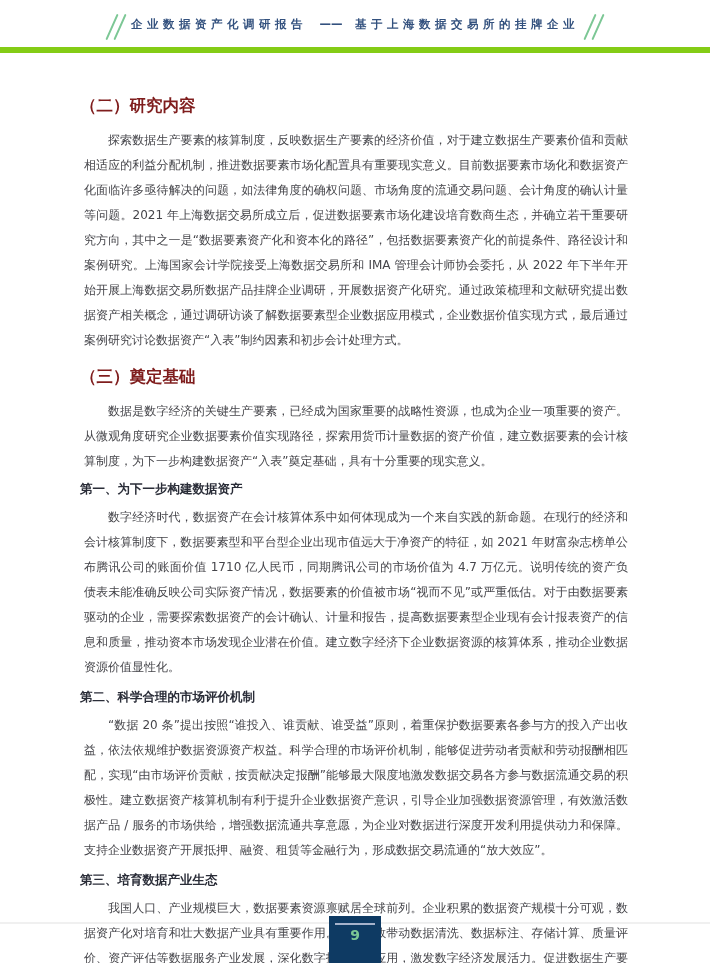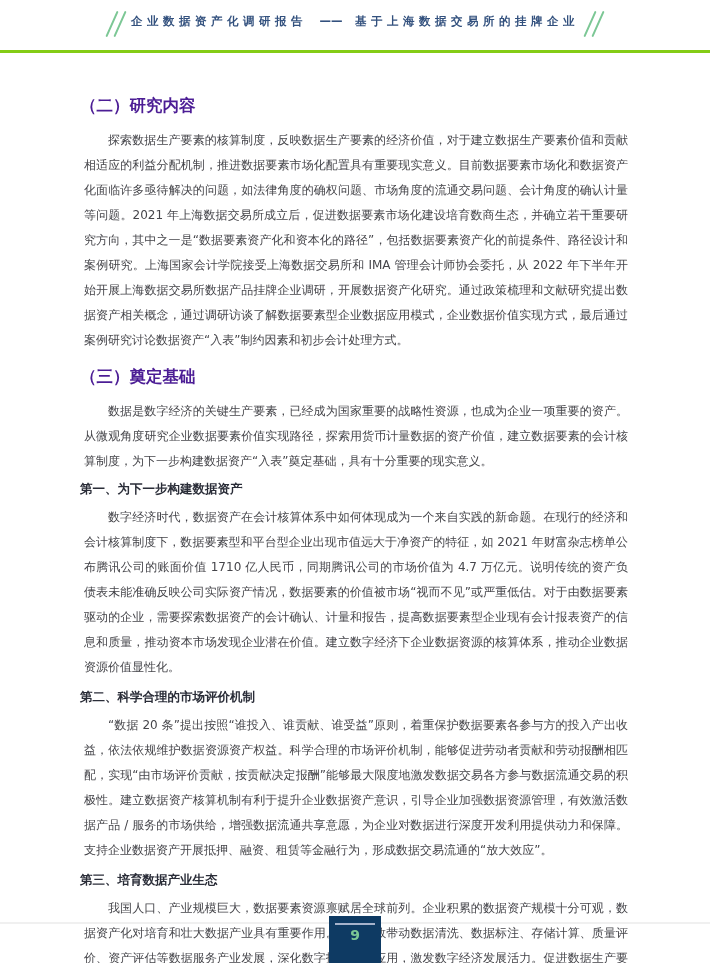--- a/index.html
+++ b/index.html
@@ -11,25 +11,25 @@
     background: #ffffff;
     overflow: hidden;
     font-family: "DejaVu Sans", sans-serif;
   }
 
   
   .header {
     position: absolute;
     top: 0; left: 0; right: 0;
     height: 53px;
-    border-bottom: 3px solid #84cc16;
+    border-bottom: 6px solid #84cc16;
     display: flex;
     align-items: flex-end;
     justify-content: center;
-    padding-bottom: 21px;
+    padding-bottom: 15px;
     box-sizing: border-box;
   }
   .header-text {
     color: #33517e;
     font-size: 11.5px;
     font-weight: 600;
     letter-spacing: 4.5px;
     white-space: nowrap;
   }
   .header-text .dash {
@@ -60,21 +60,21 @@
     right: 78px;
     color: #45454a;
     font-size: 12px;
     line-height: 25px;
     text-align: justify;
   }
   .content h2 {
     font-size: 16.5px;
     line-height: 22px;
     font-weight: 700;
-    color: #4c1d95;
+    color: #7f1d1d;
     margin: 0;
   }
   .h2-first { margin-top: 42px !important; }
   .h2-next  { margin-top: 13px !important; }
   .content h3 {
     font-size: 12.5px;
     line-height: 25px;
     font-weight: 700;
     color: #2a2d38;
     margin: 0;

